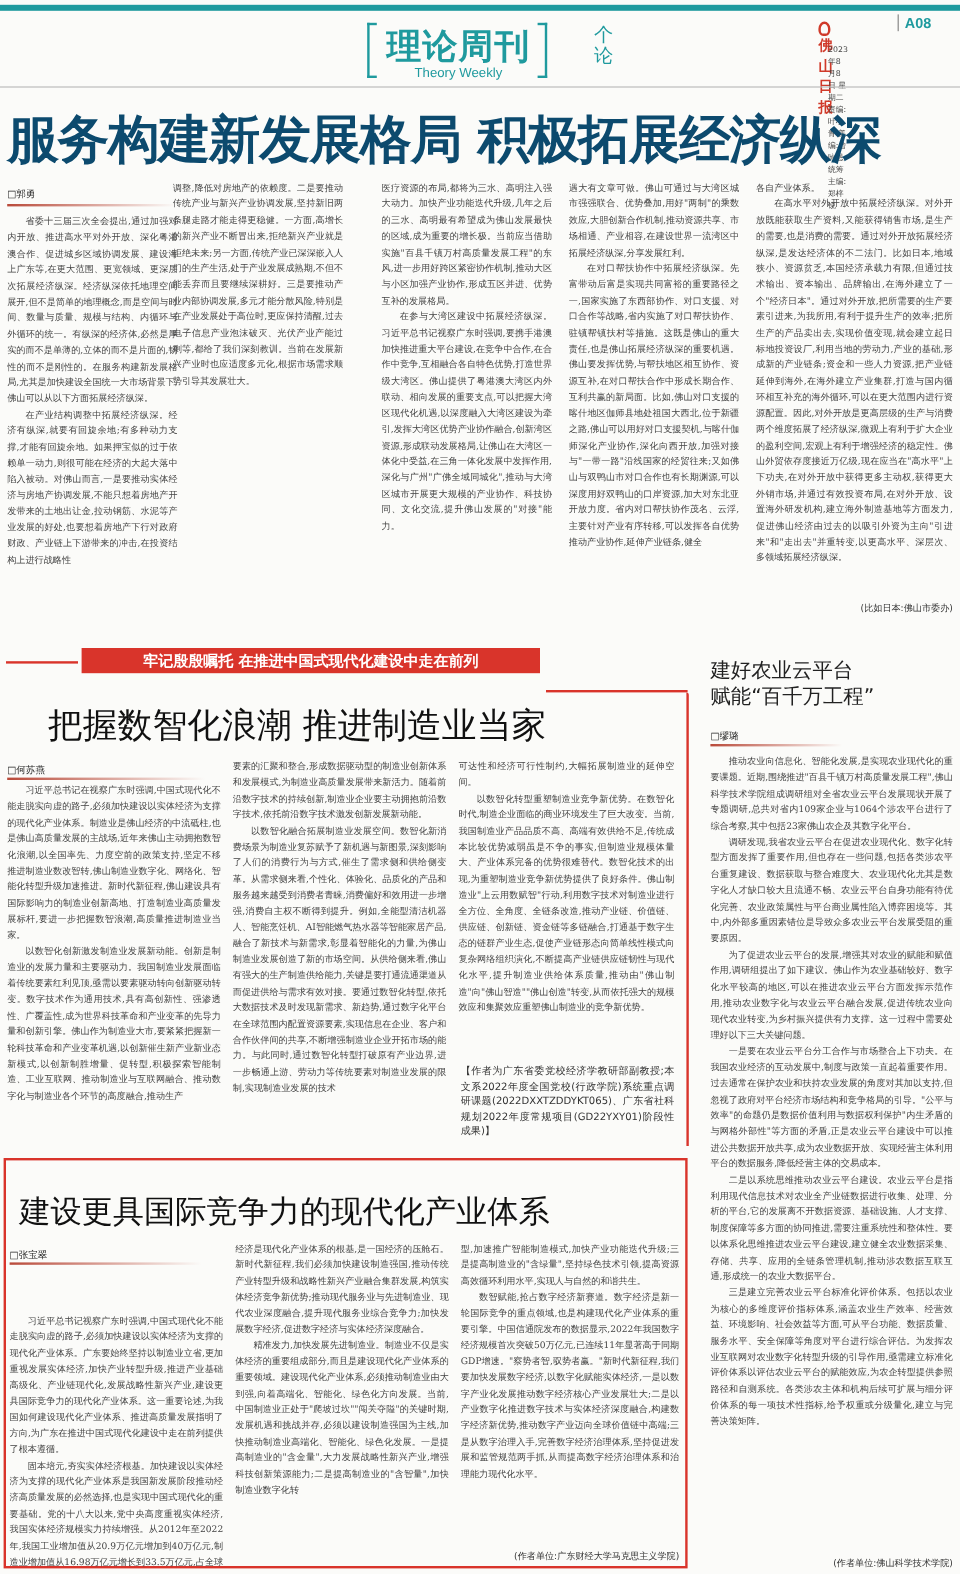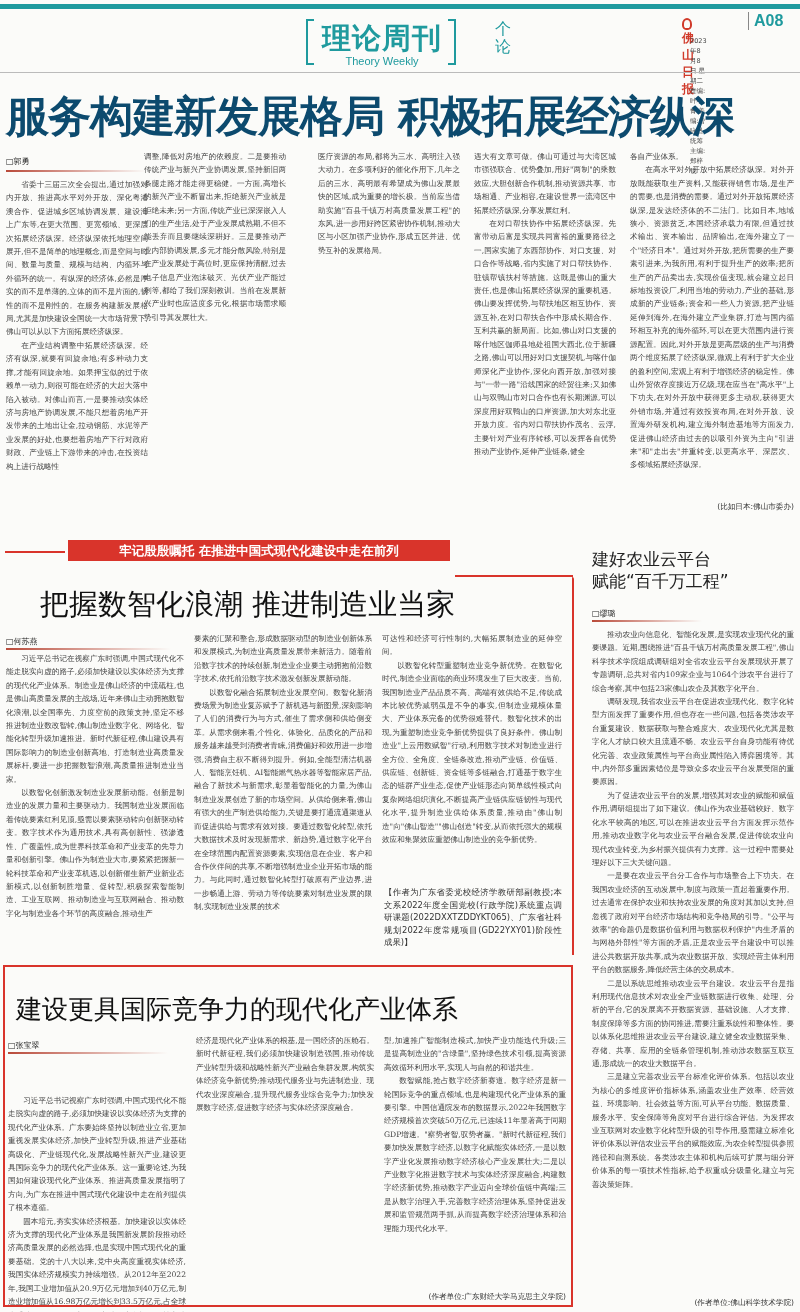--- a/index.html
+++ b/index.html
@@ -10,21 +10,21 @@
   .masthead { position: absolute; left: 0; top: 10px; width: 644px; height: 62px; }
   .mast-box { position: absolute; left: 306px; top: 5px; width: 150px; height: 52px; }
   .bracket-l, .bracket-r { position: absolute; top: 4px; width: 8px; height: 46px; border: 2px solid #1f9a9e; }
   .bracket-l { left: 0; border-right: none; }
   .bracket-r { right: 0; border-left: none; }
   .mast-title { position: absolute; left: 12px; top: 4px; width: 128px; text-align: center; font-family: "DejaVu Serif", serif; font-weight: bold; font-size: 29px; color: #1f9a9e; letter-spacing: 1px; }
   .mast-sub { position: absolute; left: 12px; top: 40px; width: 128px; text-align: center; font-family: "Liberation Sans", sans-serif; font-size: 11px; color: #1f9a9e; }
   .mast-side { position: absolute; left: 460px; top: 10px; width: 18px; font-family: "DejaVu Sans", sans-serif; font-size: 16px; color: #1f9a9e; line-height: 18px; margin-left: 35px; }
   .paper-logo { position: absolute; left: 682px; top: 6px; font-size: 12px; color: #d03a2a; font-weight: bold; font-family: "DejaVu Serif", serif; text-align: right; }
   .paper-logo .flame { display: inline-block; width: 10px; height: 12px; border: 2px solid #d03a2a; border-radius: 50% 50% 40% 40%; vertical-align: middle; margin-right: 2px; }
-  .page-no { position: absolute; left: 748px; top: 2px; font-family: "Liberation Sans", sans-serif; font-size: 16px; color: #1f9a9e; font-weight: bold; border-left: 1px solid #888; padding-left: 5px; }
+  .page-no { position: absolute; left: 748px; top: 2px; font-family: "Liberation Sans", sans-serif; font-size: 12px; color: #1f9a9e; font-weight: bold; border-left: 1px solid #888; padding-left: 5px; }
   .meta { position: absolute; left: 690px; top: 26px; font-family: "DejaVu Sans", sans-serif; font-size: 6.5px; line-height: 10px; color: #444; }
   .hr1 { position: absolute; left: 0; top: 72px; width: 800px; height: 1px; background: #bbb; }
 
   .headline { position: absolute; left: 6px; top: 88px; width: 790px; font-family: "DejaVu Serif", serif; font-weight: bold; font-size: 43px; color: #0c4a6e; letter-spacing: -1px; white-space: nowrap; }
 
   .byline { position: absolute; font-family: "DejaVu Sans", sans-serif; font-size: 8px; color: #222; }
   .byline-rule { position: absolute; height: 2px; background: linear-gradient(90deg, #b94a3a, rgba(185,74,58,0)); }
 
   .col { position: absolute; font-size: 7.6px; line-height: 13.4px; color: #444; text-align: justify; overflow: hidden; }
   .col p { text-indent: 2em; }
@@ -67,21 +67,22 @@
 <div class="byline-rule" style="left:6px;top:170px;width:140px;"></div>
 
 <div class="col" style="left:6px;top:178px;width:142px;height:336px;">
   <p>省委十三届三次全会提出,通过加强对内开放、推进高水平对外开放、深化粤港澳合作、促进城乡区域协调发展、建设海上广东等,在更大范围、更宽领域、更深层次拓展经济纵深。经济纵深依托地理空间展开,但不是简单的地理概念,而是空间与时间、数量与质量、规模与结构、内循环与外循环的统一。有纵深的经济体,必然是厚实的而不是单薄的,立体的而不是片面的,韧性的而不是刚性的。在服务构建新发展格局,尤其是加快建设全国统一大市场背景下,佛山可以从以下方面拓展经济纵深。</p>
   <p>在产业结构调整中拓展经济纵深。经济有纵深,就要有回旋余地;有多种动力支撑,才能有回旋余地。如果押宝似的过于依赖单一动力,则很可能在经济的大起大落中陷入被动。对佛山而言,一是要推动实体经济与房地产协调发展,不能只想着房地产开发带来的土地出让金,拉动钢筋、水泥等产业发展的好处,也要想着房地产下行对政府财政、产业链上下游带来的冲击,在投资结构上进行战略性</p>
 </div>
 <div class="col" style="left:144px;top:150px;width:142px;height:364px;">
   <p style="text-indent:0">调整,降低对房地产的依赖度。二是要推动传统产业与新兴产业协调发展,坚持新旧两条腿走路才能走得更稳健。一方面,高增长的新兴产业不断冒出来,拒绝新兴产业就是拒绝未来;另一方面,传统产业已深深嵌入人们的生产生活,处于产业发展成熟期,不但不能丢弃而且要继续深耕好。三是要推动产业内部协调发展,多元才能分散风险,特别是在产业发展处于高位时,更应保持清醒,过去电子信息产业泡沫破灭、光伏产业产能过剩等,都给了我们深刻教训。当前在发展新兴产业时也应适度多元化,根据市场需求顺势引导其发展壮大。</p>
 </div>
 <div class="col" style="left:318px;top:150px;width:142px;height:364px;">
-  <p style="text-indent:0">医疗资源的布局,都将为三水、高明注入强大动力。在多项利好的催化作用下,几年之后的三水、高明最有希望成为佛山发展最快的区域,成为重要的增长极。当前应当借助实施"百县千镇万村高质量发展工程"的东风,进一步用好跨区紧密协作机制,推动大区与小区加强产业协作,形成五区并进、优势互补的发展格局。</p>
+  <p style="text-indent:0">医疗资源的布局,都将为三水、高明注入强大动力。加快产业功能迭代升级,几年之后的三水、高明最有希望成为佛山发展最快的区域,成为重要的增长极。当前应当借助实施"百县千镇万村高质量发展工程"的东风,进一步用好跨区紧密协作机制,推动大区与小区加强产业协作,形成五区并进、优势互补的发展格局。</p>
+  <p>在参与大湾区建设中拓展经济纵深。习近平总书记视察广东时强调,要携手港澳加快推进重大平台建设,在竞争中合作,在合作中竞争,互相融合各自特色优势,打造世界级大湾区。佛山提供了粤港澳大湾区内外联动、相向发展的重要支点,可以把握大湾区现代化机遇,以深度融入大湾区建设为牵引,发挥大湾区优势产业协作融合,创新湾区资源,形成联动发展格局,让佛山在大湾区一体化中受益,在三角一体化发展中发挥作用,深化与广州"广佛全域同城化",推动与大湾区城市开展更大规模的产业协作、科技协同、文化交流,提升佛山发展的"对接"能力。</p>
 </div>
 <div class="col" style="left:474px;top:150px;width:142px;height:364px;">
   <p style="text-indent:0">遇大有文章可做。佛山可通过与大湾区城市强强联合、优势叠加,用好"两制"的乘数效应,大胆创新合作机制,推动资源共享、市场相通、产业相容,在建设世界一流湾区中拓展经济纵深,分享发展红利。</p>
   <p>在对口帮扶协作中拓展经济纵深。先富带动后富是实现共同富裕的重要路径之一,国家实施了东西部协作、对口支援、对口合作等战略,省内实施了对口帮扶协作、驻镇帮镇扶村等措施。这既是佛山的重大责任,也是佛山拓展经济纵深的重要机遇。佛山要发挥优势,与帮扶地区相互协作、资源互补,在对口帮扶合作中形成长期合作、互利共赢的新局面。比如,佛山对口支援的喀什地区伽师县地处祖国大西北,位于新疆之路,佛山可以用好对口支援契机,与喀什伽师深化产业协作,深化向西开放,加强对接与"一带一路"沿线国家的经贸往来;又如佛山与双鸭山市对口合作也有长期渊源,可以深度用好双鸭山的口岸资源,加大对东北亚开放力度。省内对口帮扶协作茂名、云浮,主要针对产业有序转移,可以发挥各自优势推动产业协作,延伸产业链条,健全</p>
 </div>
 <div class="col" style="left:630px;top:150px;width:164px;height:352px;">
   <p style="text-indent:0">各自产业体系。</p>
   <p>在高水平对外开放中拓展经济纵深。对外开放既能获取生产资料,又能获得销售市场,是生产的需要,也是消费的需要。通过对外开放拓展经济纵深,是发达经济体的不二法门。比如日本,地域狭小、资源贫乏,本国经济承载力有限,但通过技术输出、资本输出、品牌输出,在海外建立了一个"经济日本"。通过对外开放,把所需要的生产要素引进来,为我所用,有利于提升生产的效率;把所生产的产品卖出去,实现价值变现,就会建立起日标地投资设厂,利用当地的劳动力,产业的基础,形成新的产业链条;资金和一些人力资源,把产业链延伸到海外,在海外建立产业集群,打造与国内循环相互补充的海外循环,可以在更大范围内进行资源配置。因此,对外开放是更高层级的生产与消费两个维度拓展了经济纵深,微观上有利于扩大企业的盈利空间,宏观上有利于增强经济的稳定性。佛山外贸依存度接近万亿级,现在应当在"高水平"上下功夫,在对外开放中获得更多主动权,获得更大外销市场,并通过有效投资布局,在对外开放、设置海外研发机构,建立海外制造基地等方面发力,促进佛山经济由过去的以吸引外资为主向"引进来"和"走出去"并重转变,以更高水平、深层次、多领域拓展经济纵深。</p>
 </div>
 <div class="col" style="left:630px;top:500px;width:164px;height:16px;">
@@ -133,20 +134,21 @@
 <div class="h2" style="left:16px;top:992px;font-size:26px;">建设更具国际竞争力的现代化产业体系</div>
 <div class="byline" style="left:8px;top:1040px;">□张宝翠</div>
 <div class="byline-rule" style="left:8px;top:1052px;width:160px;"></div>
 
 <div class="col" style="left:8px;top:1058px;width:178px;height:246px;margin-top:36px;">
   <p>习近平总书记视察广东时强调,中国式现代化不能走脱实向虚的路子,必须加快建设以实体经济为支撑的现代化产业体系。广东要始终坚持以制造业立省,更加重视发展实体经济,加快产业转型升级,推进产业基础高级化、产业链现代化,发展战略性新兴产业,建设更具国际竞争力的现代化产业体系。这一重要论述,为我国如何建设现代化产业体系、推进高质量发展指明了方向,为广东在推进中国式现代化建设中走在前列提供了根本遵循。</p>
   <p>固本培元,夯实实体经济根基。加快建设以实体经济为支撑的现代化产业体系是我国新发展阶段推动经济高质量发展的必然选择,也是实现中国式现代化的重要基础。党的十八大以来,党中央高度重视实体经济,我国实体经济规模实力持续增强。从2012年至2022年,我国工业增加值从20.9万亿元增加到40万亿元,制造业增加值从16.98万亿元增长到33.5万亿元,占全球比重达到30%左右,实体经济对经济增长的贡献率达38.6%,实体经济</p>
 </div>
 <div class="col" style="left:196px;top:1034px;width:178px;height:270px;">
   <p style="text-indent:0">经济是现代化产业体系的根基,是一国经济的压舱石。新时代新征程,我们必须加快建设制造强国,推动传统产业转型升级和战略性新兴产业融合集群发展,构筑实体经济竞争新优势;推动现代服务业与先进制造业、现代农业深度融合,提升现代服务业综合竞争力;加快发展数字经济,促进数字经济与实体经济深度融合。</p>
+  <p>精准发力,加快发展先进制造业。制造业不仅是实体经济的重要组成部分,而且是建设现代化产业体系的重要领域。建设现代化产业体系,必须推动制造业由大到强,向着高端化、智能化、绿色化方向发展。当前,中国制造业正处于"爬坡过坎""闯关夺隘"的关键时期,发展机遇和挑战并存,必须以建设制造强国为主线,加快推动制造业高端化、智能化、绿色化发展。一是提高制造业的"含金量",大力发展战略性新兴产业,增强科技创新策源能力;二是提高制造业的"含智量",加快制造业数字化转</p>
 </div>
 <div class="col" style="left:384px;top:1034px;width:182px;height:256px;">
   <p style="text-indent:0">型,加速推广智能制造模式,加快产业功能迭代升级;三是提高制造业的"含绿量",坚持绿色技术引领,提高资源高效循环利用水平,实现人与自然的和谐共生。</p>
   <p>数智赋能,抢占数字经济新赛道。数字经济是新一轮国际竞争的重点领域,也是构建现代化产业体系的重要引擎。中国信通院发布的数据显示,2022年我国数字经济规模首次突破50万亿元,已连续11年显著高于同期GDP增速。"察势者智,驭势者赢。"新时代新征程,我们要加快发展数字经济,以数字化赋能实体经济,一是以数字产业化发展推动数字经济核心产业发展壮大;二是以产业数字化推进数字技术与实体经济深度融合,构建数字经济新优势,推动数字产业迈向全球价值链中高端;三是从数字治理入手,完善数字经济治理体系,坚持促进发展和监管规范两手抓,从而提高数字经济治理体系和治理能力现代化水平。</p>
 </div>
 <div class="col" style="left:384px;top:1290px;width:182px;height:16px;">
   <div class="sig">(作者单位:广东财经大学马克思主义学院)</div>
 </div>
 
 </body></html>

